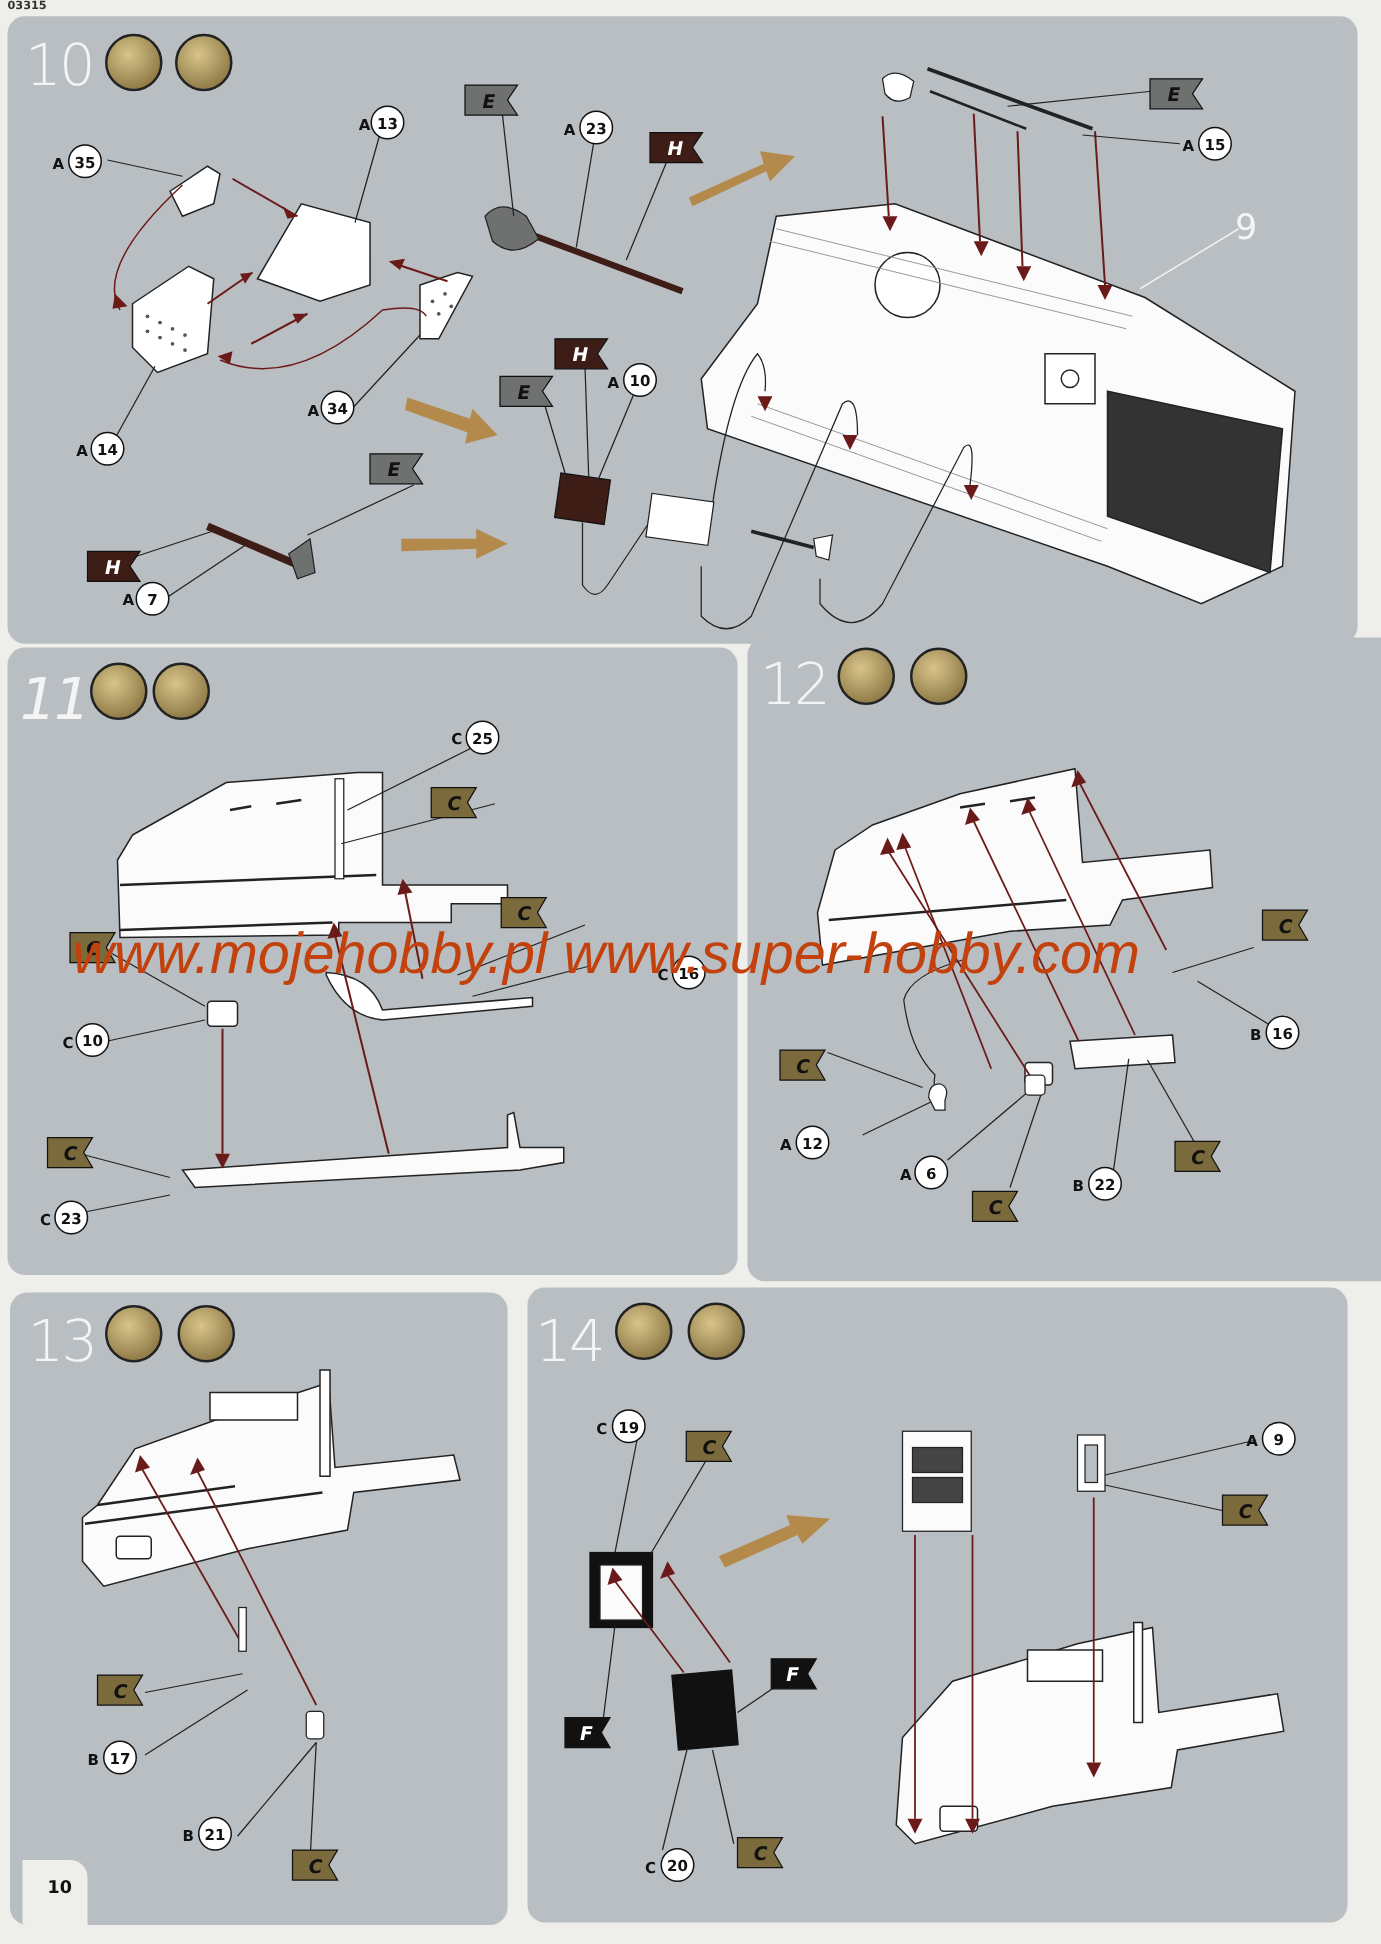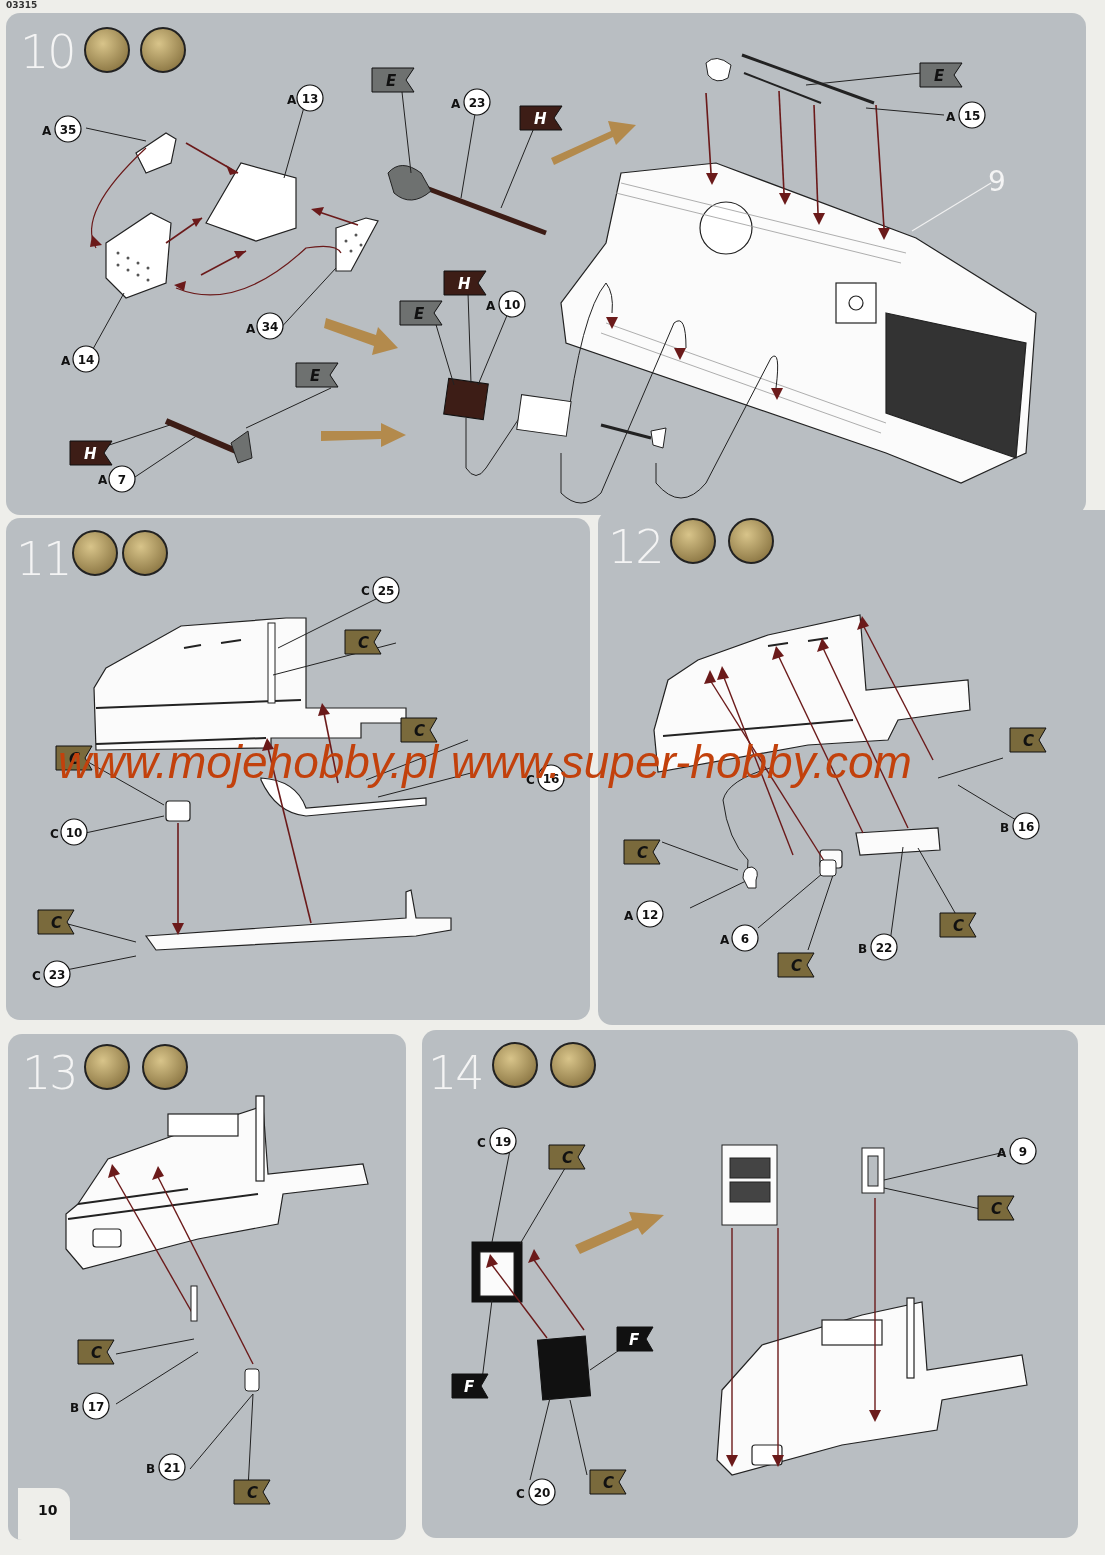--- a/index.html
+++ b/index.html
@@ -215,21 +215,21 @@
       <text class="flagtxt" x="78" y="446" fill="#fff">H</text>
     </g>
     <g>
       <polygon points="914,50 956,50 948,62 956,74 914,74" fill="#6e7170" stroke="#111"></polygon>
       <text class="flagtxt" x="928" y="68" fill="#111">E</text>
     </g>
   </svg>
 </div>
 
 <div class="panel" style="left:6px;top:518px;width:584px;height:502px;">
-  <div class="stepnum" style="left:10px;top:18px;">11</div>
+  <div class="stepnum" style="left:10px;top:18px;font-style:italic;">11</div>
   <div class="icon-round" style="left:66px;top:12px;"></div>
   <div class="icon-round" style="left:116px;top:12px;"></div>
   <svg class="svglayer" width="584" height="502">
     <g stroke="#222" stroke-width="1.2" fill="#fbfbfb">
       <polygon points="100,150 175,108 280,100 300,100 300,190 400,190 400,205 355,205 355,220 265,220 265,230 90,232 88,170"></polygon>
       <polygon points="140,418 400,400 400,374 405,372 410,400 445,400 445,412 410,418 150,432"></polygon>
       <path d="M250,740 L250,740"></path>
       <rect x="160" y="283" width="24" height="20" rx="3" fill="#fff"></rect>
       <path d="M255,260 Q290,262 300,290 L420,280 L420,287 L300,298 Q270,295 255,262 Z" fill="#fff"></path>
     </g>

